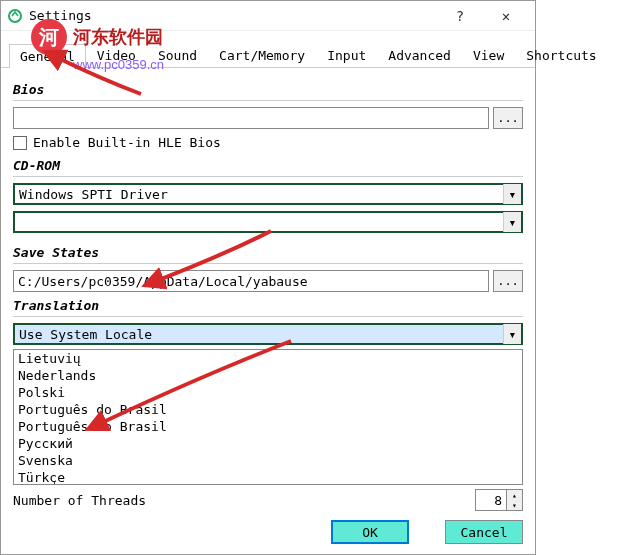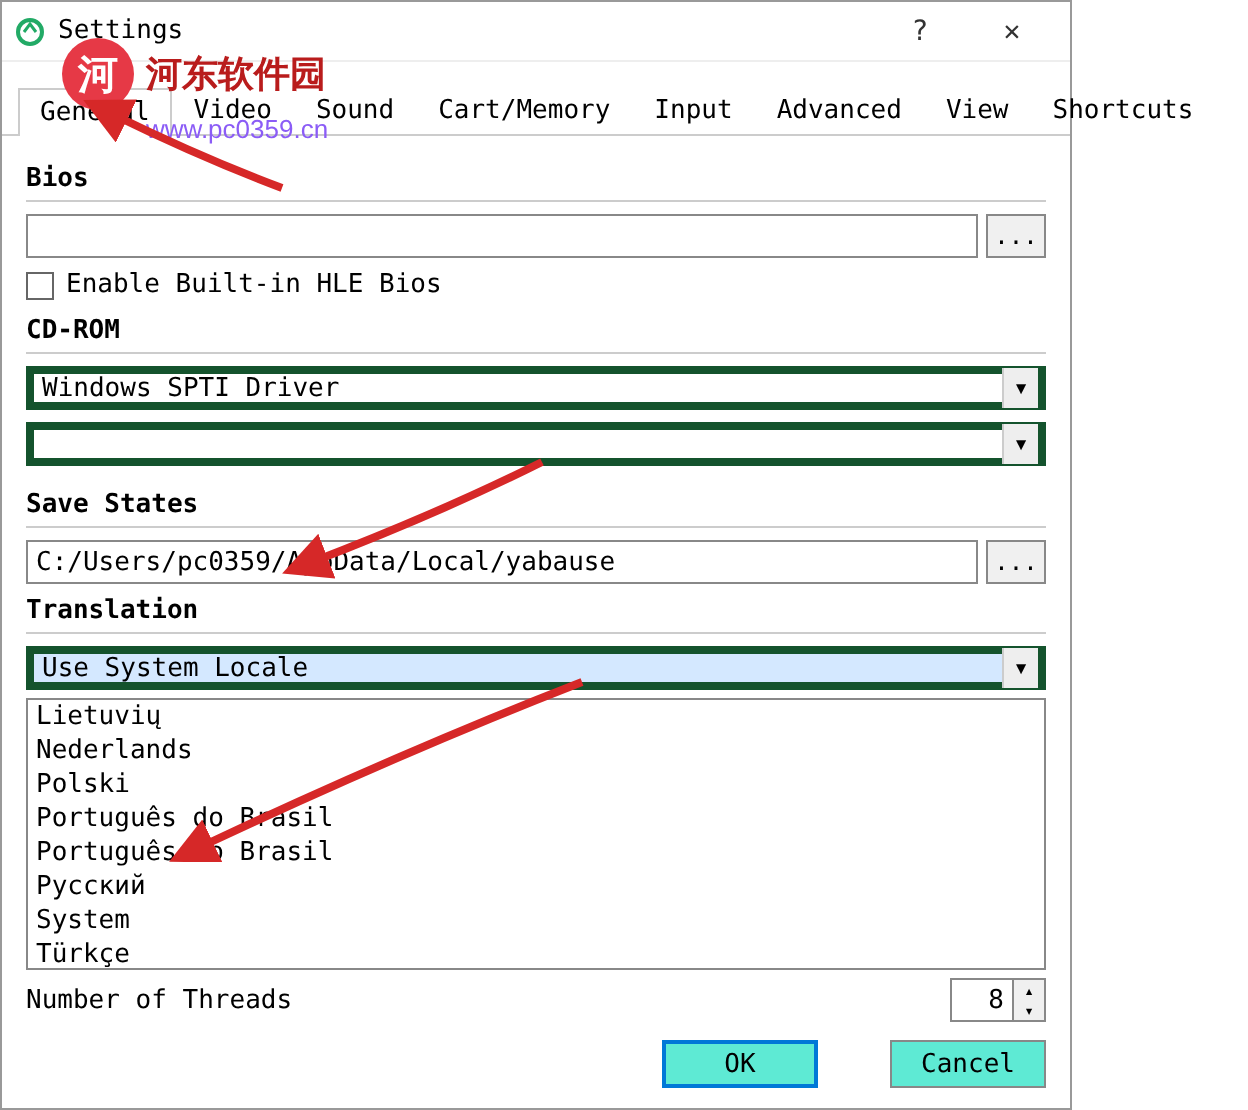--- a/index.html
+++ b/index.html
@@ -15,32 +15,32 @@
 .watermark-logo { display: flex; align-items: center; gap: 6px; }
 .watermark-circle { width: 36px; height: 36px; border-radius: 50%; background: #e63946; display: flex; align-items: center; justify-content: center; color: #fff; font-weight: bold; font-size: 20px; }
 .watermark-text { color: #b91c1c; font-size: 18px; font-weight: bold; font-family: "Microsoft YaHei", sans-serif; }
 .watermark-url { color: #8b5cf6; font-size: 13px; margin-top: 2px; margin-left: 42px; font-family: Arial, sans-serif; }
 
 .tabs { display: flex; padding: 0 8px; margin-top: 12px; border-bottom: 1px solid #ccc; position: relative; }
 .tab { padding: 4px 10px; border: 1px solid transparent; border-bottom: none; cursor: pointer; font-family: monospace; font-size: 13px; }
 .tab.active { border-color: #ccc; background: #fff; position: relative; top: 1px; }
 
 .content { padding: 8px 12px; }
-.section-label { font-weight: bold; font-family: monospace; font-size: 13px; margin: 6px 0 3px 0; }
+.section-label { font-weight: bold; font-family: monospace; font-size: 13px; margin: 6px 0 3px 0; font-style: italic; }
 .section-divider { border-top: 1px solid #ccc; margin-bottom: 6px; }
 
 .row { display: flex; gap: 4px; margin-bottom: 6px; }
 .text-input { flex: 1; border: 1px solid #888; padding: 3px 4px; font-family: monospace; font-size: 13px; height: 22px; }
 .browse-btn { width: 30px; height: 22px; border: 1px solid #888; background: #f0f0f0; font-size: 12px; display: flex; align-items: center; justify-content: center; }
 
 .checkbox-row { display: flex; align-items: center; gap: 6px; margin: 4px 0 8px 0; }
 .checkbox { width: 14px; height: 14px; border: 1px solid #666; }
 .checkbox-label { font-family: monospace; font-size: 13px; }
 
-.dropdown { width: 100%; border: 4px solid #14532d; padding: 3px 4px; font-family: monospace; font-size: 13px; height: 22px; display: flex; align-items: center; justify-content: space-between; background: #fff; }
+.dropdown { width: 100%; border: 2px solid #14532d; padding: 3px 4px; font-family: monospace; font-size: 13px; height: 22px; display: flex; align-items: center; justify-content: space-between; background: #fff; }
 .dropdown.highlighted { background: #d4e8ff; }
 .dropdown-arrow { width: 18px; text-align: center; background: #eee; border-left: 1px solid #ccc; margin: -3px -4px -3px 0; height: 20px; display: flex; align-items: center; justify-content: center; }
 
 .listbox { border: 1px solid #888; margin: 4px 0; max-height: 136px; overflow-y: auto; }
 .list-item { padding: 1px 4px; font-family: monospace, "SimSun"; font-size: 13px; cursor: pointer; }
 
 .spinner-row { display: flex; align-items: center; gap: 8px; margin-top: 0; }
 .spinner-label { font-family: monospace; font-size: 13px; flex: 1; }
 .spinner { display: flex; border: 1px solid #888; }
 .spinner input { width: 30px; border: none; text-align: right; padding: 2px 4px; font-family: monospace; font-size: 13px; }
@@ -129,21 +129,21 @@
       <span>Use System Locale</span>
       <span class="dropdown-arrow">▾</span>
     </div>
     <div class="listbox">
       <div class="list-item">Lietuvių</div>
       <div class="list-item">Nederlands</div>
       <div class="list-item">Polski</div>
       <div class="list-item">Português do Brasil</div>
       <div class="list-item">Português do Brasil</div>
       <div class="list-item">Русский</div>
-      <div class="list-item">System</div>
+      <div class="list-item">Svenska</div>
       <div class="list-item">Türkçe</div>
 
     </div>
 
     <div class="spinner-row">
       <span class="spinner-label">Number of Threads</span>
       <div class="spinner">
         <input value="8" style="">
         <div class="spinner-btns">
           <div class="spinner-btn">▴</div>

